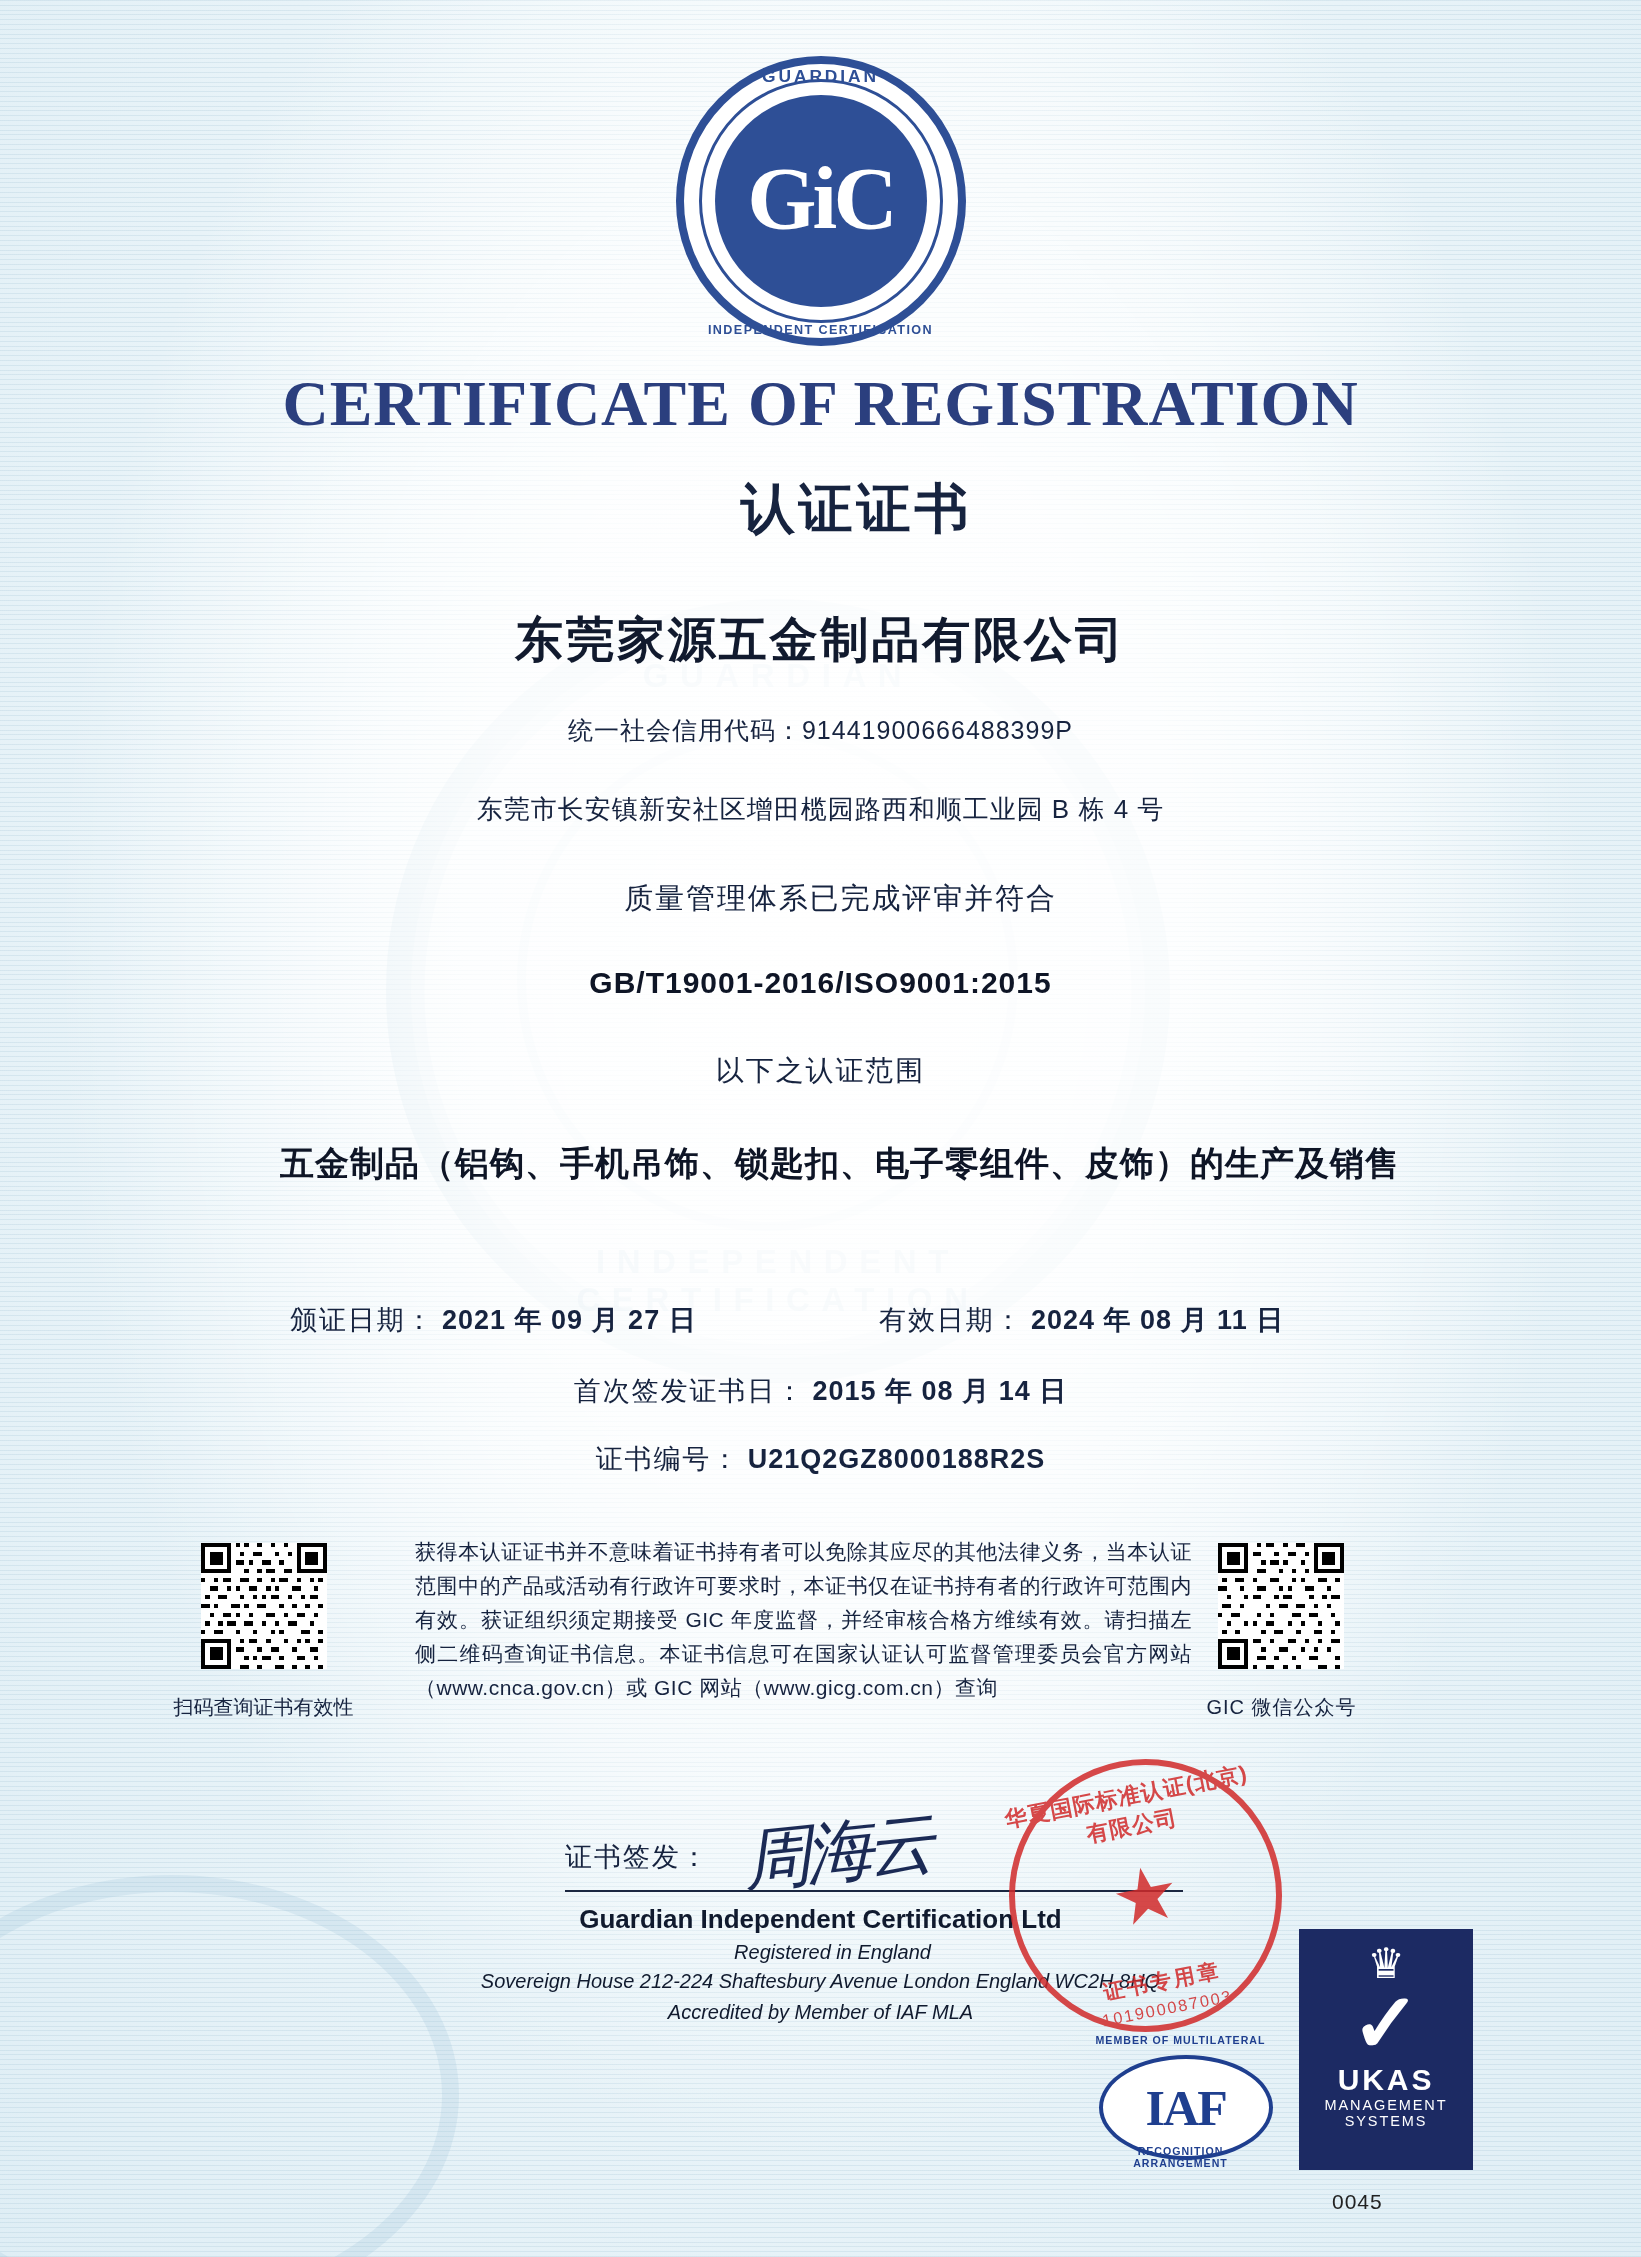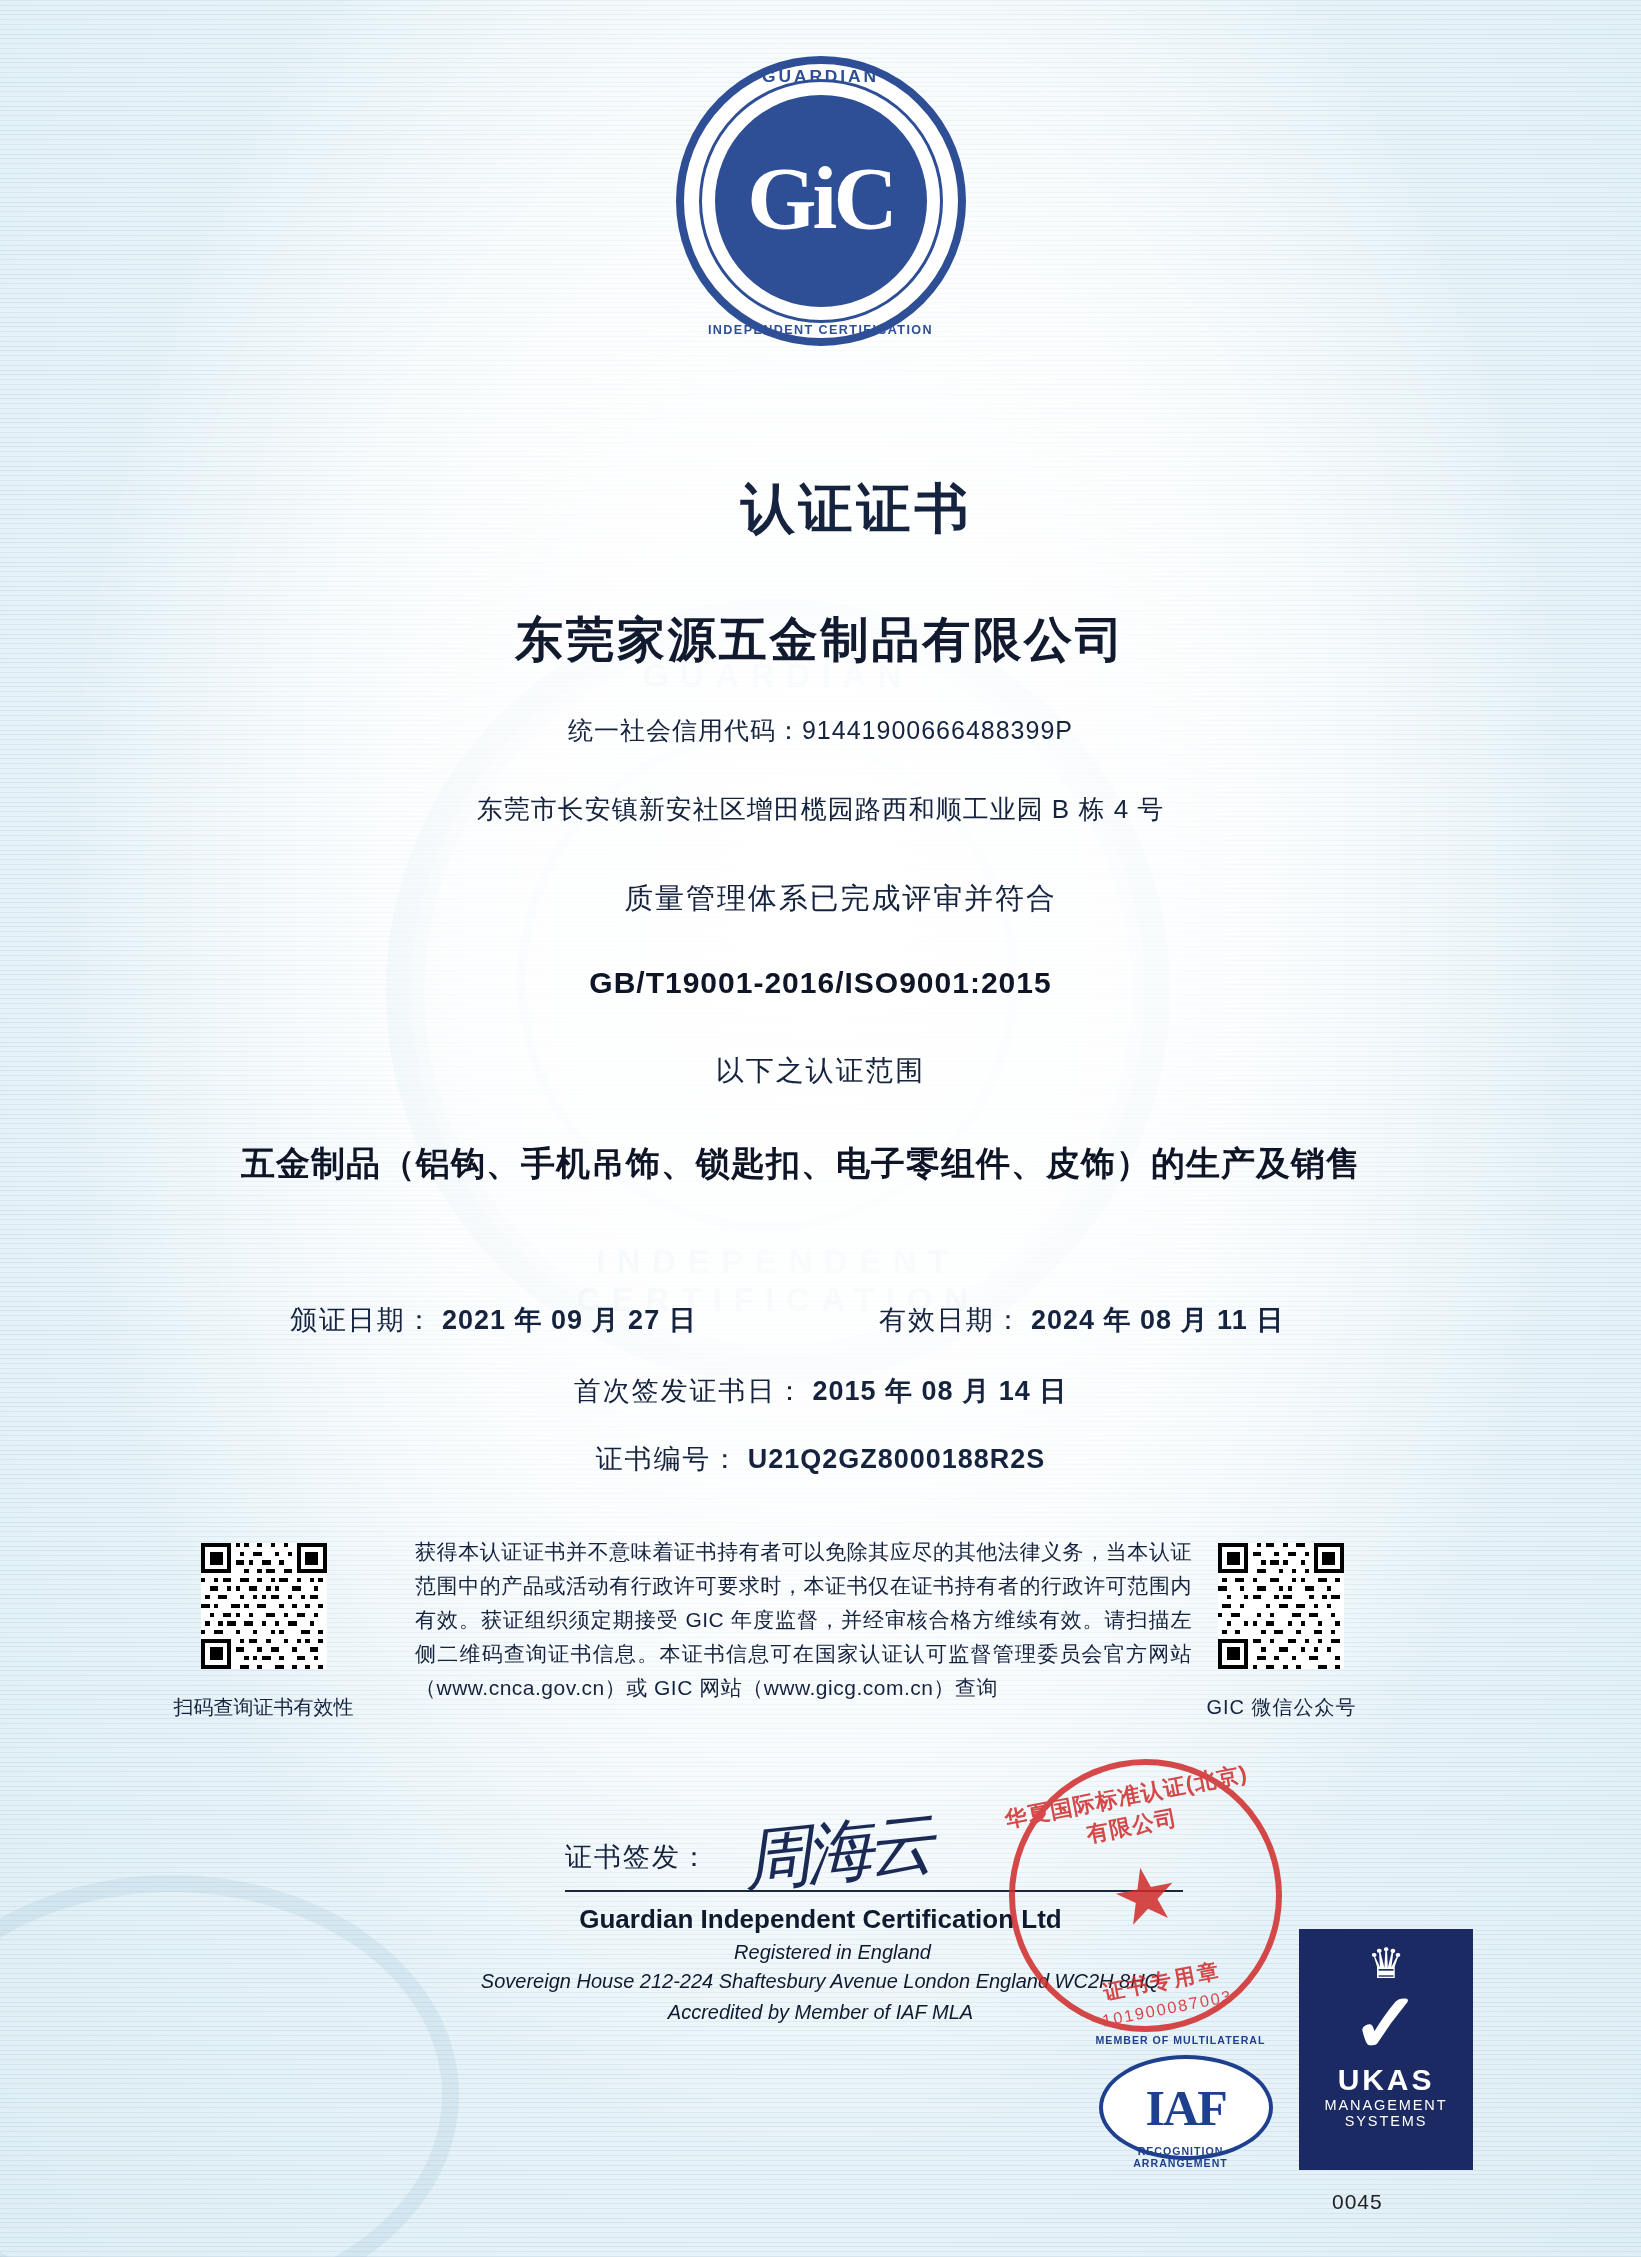--- a/index.html
+++ b/index.html
@@ -201,21 +201,21 @@
     position: absolute;
     top: 1052px; left: 0; width: 1641px;
     text-align: center;
     color: #16233f;
     font-size: 28px;
     letter-spacing: 1.9px;
   }
   #scope-body {
     position: absolute;
     top: 1139px; left: 241px; width: 1159px;
-    text-align: left;
+    text-align: right;
     color: #0e1526;
     font-weight: bold;
     font-size: 34px;
     line-height: 1.45;
     letter-spacing: 1px;
   }
 
   
   .date-row {
     position: absolute;
@@ -449,20 +449,21 @@
   <div id="logo-wrap">
     <div class="logo-ring"></div>
     <div class="logo-ring-inner"></div>
     <div class="logo-arc-text" id="logo-top-text">GUARDIAN</div>
     <div class="logo-disc">
       <span class="logo-letters">GiC</span>
     </div>
     <div class="logo-arc-text" id="logo-bottom-text">INDEPENDENT CERTIFICATION</div>
   </div>
 
+  <div id="title-en">CERTIFICATE OF REGISTRATION</div>
   <div id="title-cn">认证证书</div>
 
   <div id="company-name">东莞家源五金制品有限公司</div>
   <div id="credit-code">统一社会信用代码：91441900666488399P</div>
   <div id="address">东莞市长安镇新安社区增田榄园路西和顺工业园 B 栋 4 号</div>
   <div id="statement">质量管理体系已完成评审并符合</div>
   <div id="standard">GB/T19001-2016/ISO9001:2015</div>
   <div id="scope-label">以下之认证范围</div>
   <div id="scope-body">五金制品（铝钩、手机吊饰、锁匙扣、电子零组件、皮饰）的生产及销售</div>
 

